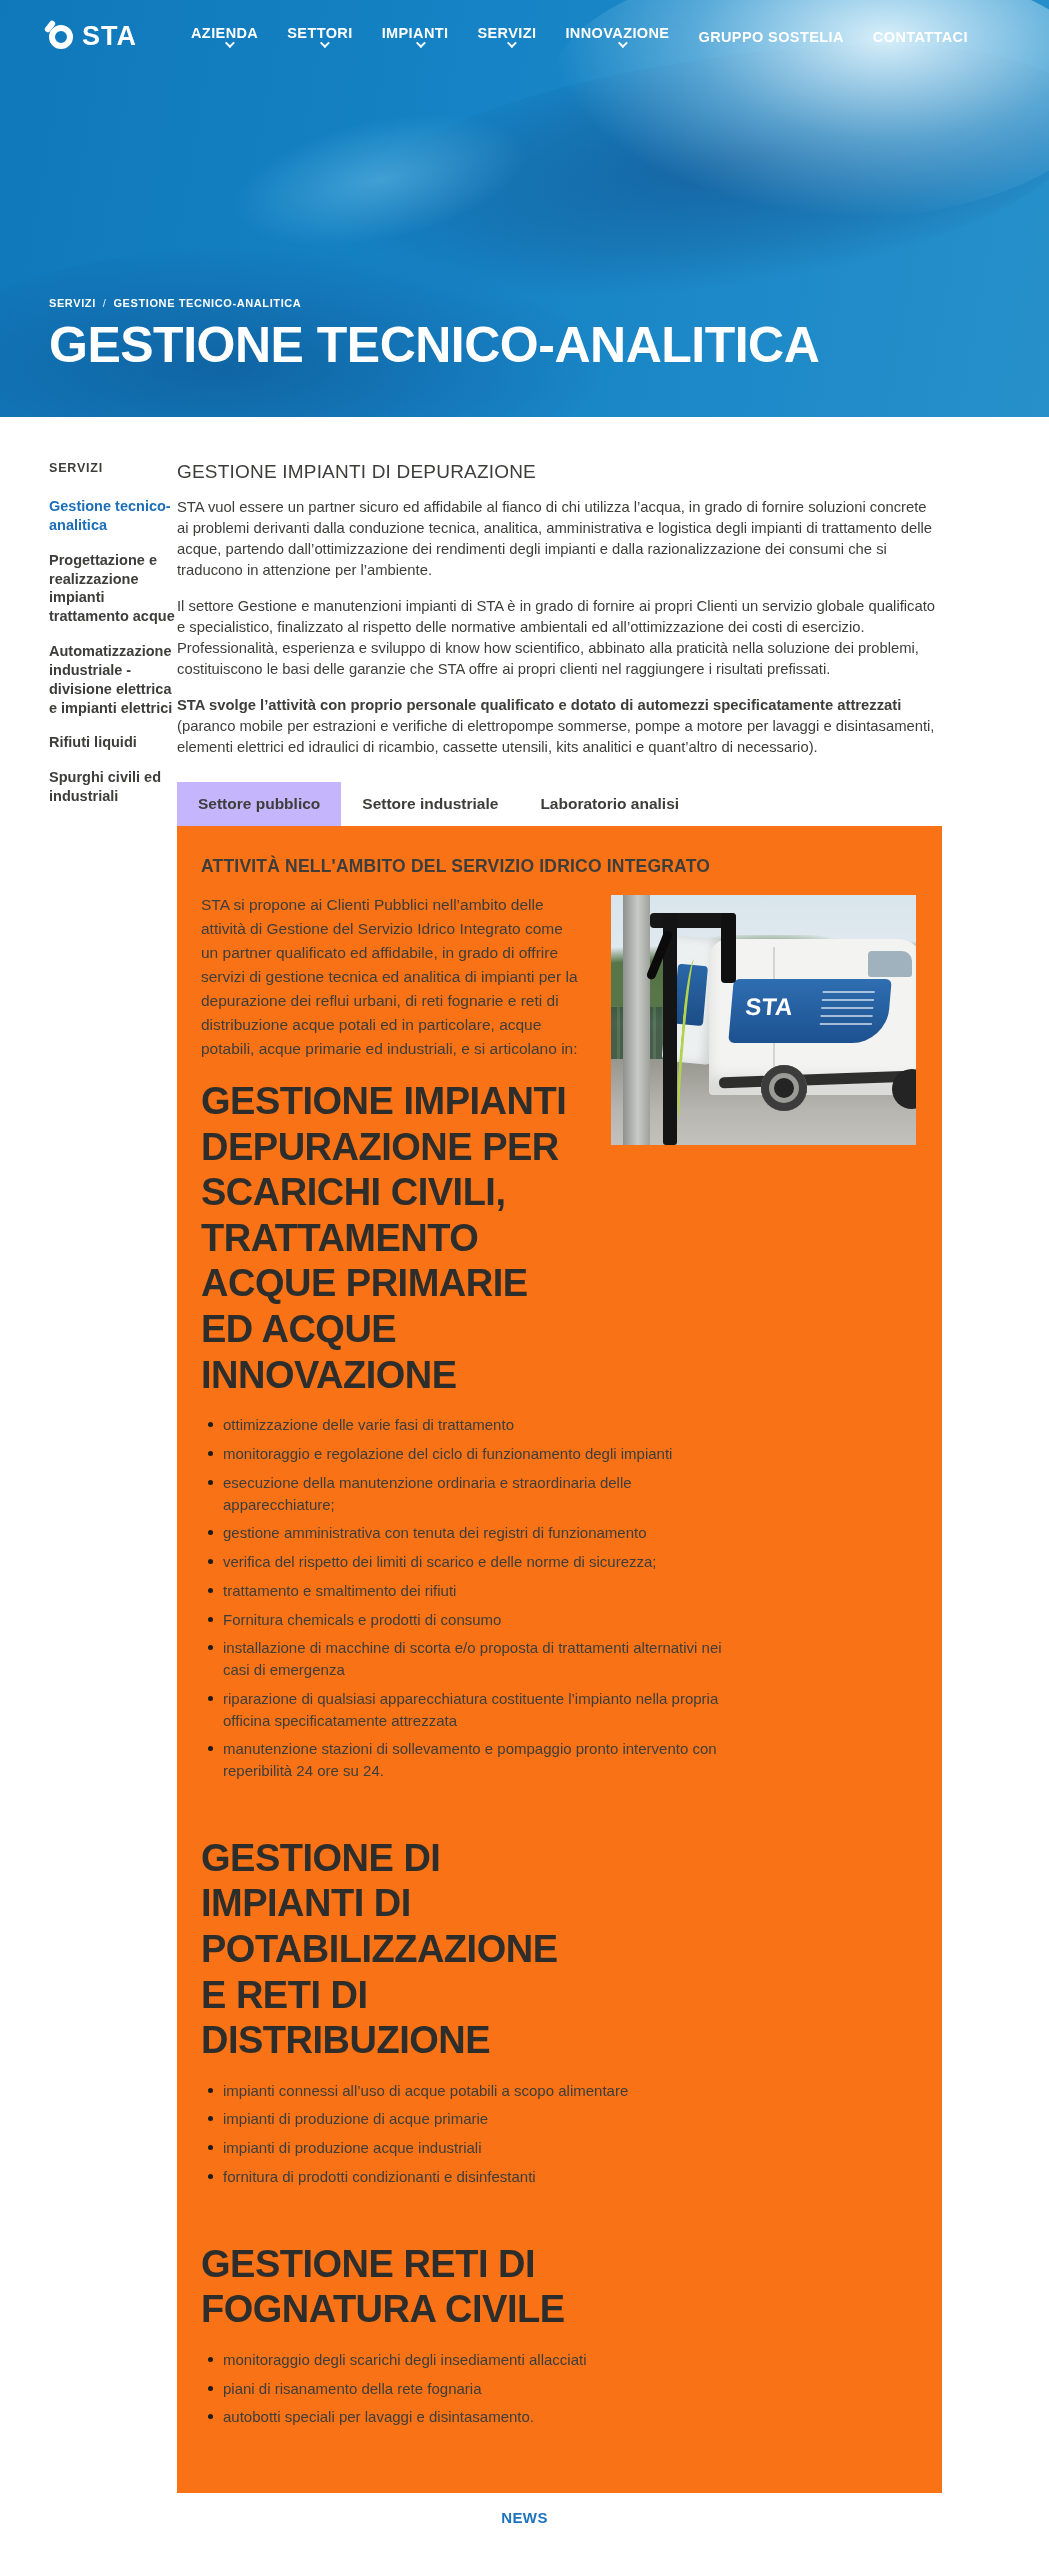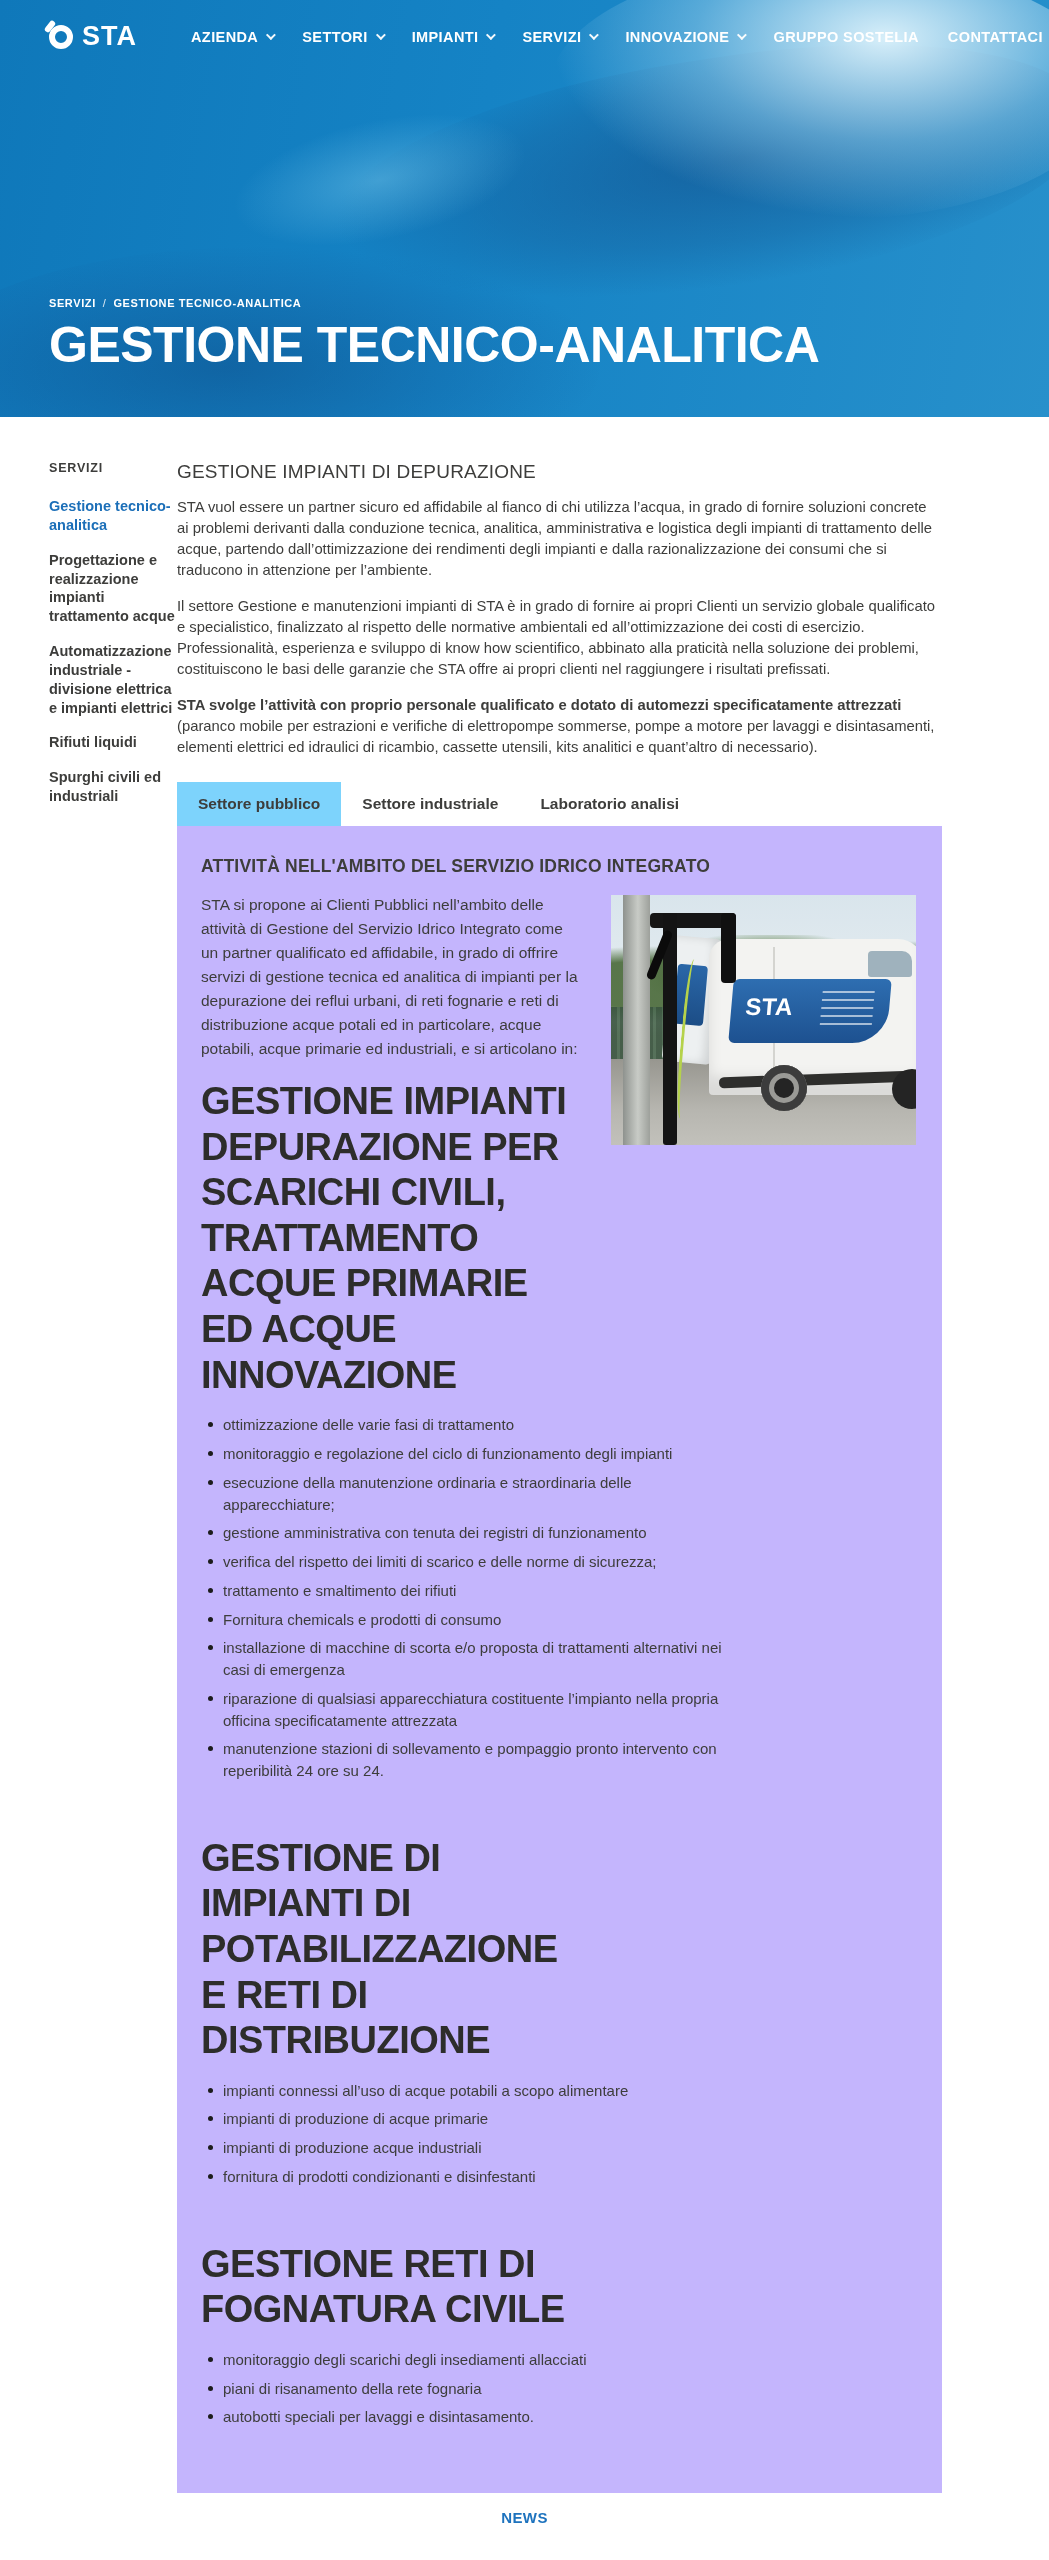--- a/index.html
+++ b/index.html
@@ -26,21 +26,21 @@
     background:radial-gradient(ellipse at 50% 50%, rgba(120,200,235,.45) 0%, rgba(120,200,235,0) 70%); }
 
   nav.topnav { position:relative; z-index:3; display:flex; align-items:center;
     padding:15px 42px 0 49px; height:58px; }
   .logo { display:flex; align-items:center; gap:9px; margin-right:54px; }
   .logo-drop { position:relative; width:24px; height:24px; border:6px solid #fff; border-radius:50%; display:inline-block; }
   .logo-drop::before { content:""; position:absolute; top:-11px; left:-8px; width:6px; height:13px;
     background:#fff; border-radius:3px; transform:rotate(38deg); }
   .logo-text { color:#fff; font-size:27px; font-weight:bold; letter-spacing:1px; }
   .nav-links { display:flex; align-items:center; gap:29px; }
-  .nav-link { display:flex; align-items:center; color:#fff; font-size:14.5px; font-weight:bold; letter-spacing:.4px; white-space:nowrap; }
+  .nav-link { display:flex; align-items:center; color:#fff; font-size:14.5px; font-weight:bold; letter-spacing:.4px; white-space:nowrap;flex-direction:column; }
   .chev { width:7px; height:7px; border-right:2px solid #fff; border-bottom:2px solid #fff;
     transform:rotate(45deg) translateY(-2px); display:inline-block; margin-left:8px; opacity:.95; }
 
   .hero-inner { position:absolute; z-index:3; left:49px; bottom:46px; }
   .breadcrumb { color:#fff; font-size:11px; font-weight:bold; letter-spacing:.6px; margin-bottom:10px; display:flex; gap:7px; align-items:center; }
   .breadcrumb .sep { opacity:.85; font-weight:normal; }
   h1.page-title { color:#fff; font-size:50px; font-weight:bold; letter-spacing:-.5px; line-height:1.05; }
 
   
   .content { display:flex; padding:44px 0 0 49px; }
@@ -49,23 +49,23 @@
   .side-link { display:block; font-size:14.5px; font-weight:bold; line-height:1.3; color:#3d3d3b; margin-bottom:16px; }
   .side-link.active { color:#1c6fb8; }
 
   main.main { width:765px; margin-left:0; }
   h2.section-heading { font-size:19px; font-weight:normal; letter-spacing:.2px; color:#3d3d3b; margin-bottom:14px; }
   .main p.body-p { font-size:14.8px; line-height:1.42; color:#3d3d3b; margin-bottom:15px; }
   .main p.body-p strong { font-weight:bold; }
 
   .tabs { display:flex; margin-top:24px; }
   .tab { padding:13px 21px; font-size:15.5px; font-weight:bold; color:#3d3d3b; background:transparent; white-space:nowrap; }
-  .tab.active { background:#7dd3fc; }
-
-  .panel { background:#c4b5fd; padding:30px 26px 55px 24px; overflow:hidden; }
+  .tab.active { background:#c4b5fd; }
+
+  .panel { background:#f97316; padding:30px 26px 55px 24px; overflow:hidden; }
   .panel h3.panel-heading { font-size:17.5px; font-weight:bold; letter-spacing:.2px; color:#3d3d3b; margin-bottom:16px; }
   .panel .intro { font-size:15.5px; line-height:1.55; color:#3d3d3b; }
 
   h2.giant { font-size:38px; line-height:1.2; font-weight:bold; color:#2d2d2b;
     letter-spacing:-.5px; white-space:pre-line; max-width:480px; margin:18px 0 16px 0; }
   ul.blist { list-style:none; margin:0 0 10px 6px; max-width:520px; }
   ul.blist li { position:relative; padding-left:16px; font-size:15px; line-height:1.45; color:#3d3d3b; margin-bottom:7px; }
   ul.blist li::before { content:""; position:absolute; left:1px; top:8px; width:5px; height:5px; border-radius:50%; background:#1c1c1c; }
   .giant + .blist { margin-top:4px; }
   .sec-gap { height:26px; }

